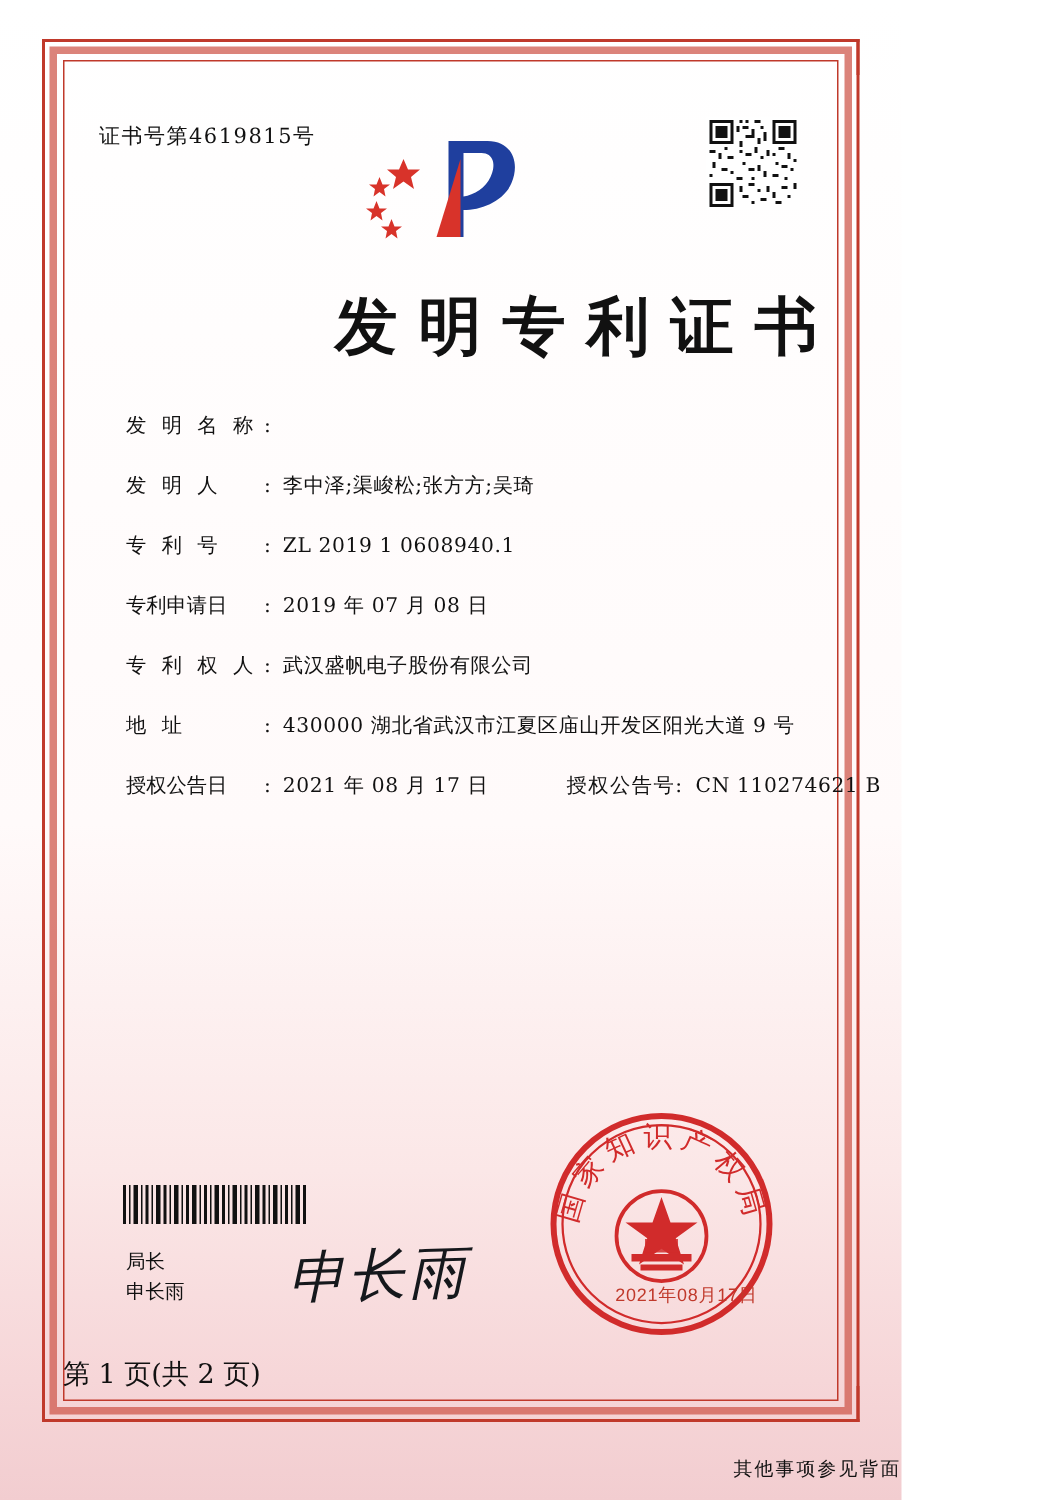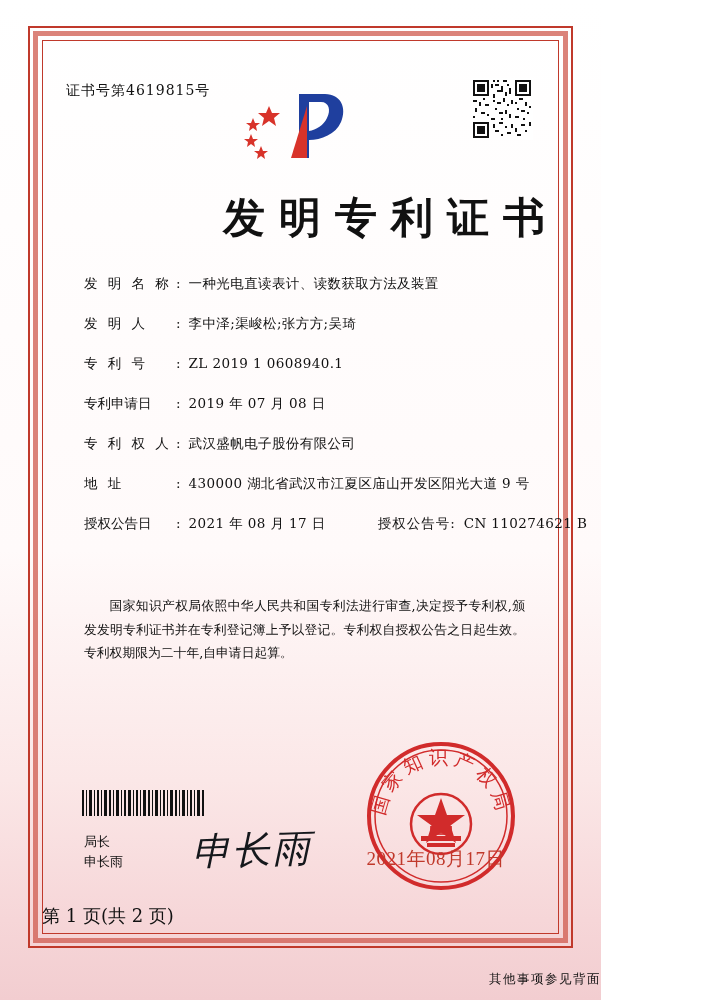--- a/index.html
+++ b/index.html
@@ -209,24 +209,24 @@
     position: absolute;
     right: 42px;
     bottom: 42px;
     width: 152px;
     height: 152px;
   }
   .seal-date {
     position: absolute;
     right: 54px;
     bottom: 62px;
-    font-size: 19px;
+    font-size: 12px;
     color: #c0392b;
     letter-spacing: .5px;
-    font-family: Liberation Serif, serif;
+    font-family: Liberation Sans, sans-serif;
     white-space: nowrap;
   }
 
   
   .page-num {
     position: absolute;
     left: 0;
     right: 0;
     bottom: 6px;
     font-size: 18px;
@@ -349,21 +349,20 @@
       </svg>
     </div>
 
     <div class="title">发明专利证书</div>
 
     <div class="fields">
 
       <div class="field-row">
         <span class="field-label">发 明 名 称</span>
         <span class="field-sep">:</span>
-        <span class="field-value">一种光电直读表计、读数获取方法及装置</span>
       </div>
 
       <div class="field-row">
         <span class="field-label">发 明 人</span>
         <span class="field-sep">:</span>
         <span class="field-value">李中泽;渠峻松;张方方;吴琦</span>
       </div>
 
       <div class="field-row">
         <span class="field-label">专 利 号</span>
@@ -393,21 +392,20 @@
         <span class="field-label tight">授权公告日</span>
         <span class="field-sep">:</span>
         <span class="field-value">2021 年 08 月 17 日</span>
         <span class="field-label2">授权公告号:</span>
         <span class="field-value" style="padding-left:8px">CN 110274621 B</span>
       </div>
 
     </div>
 
     <div class="paragraphs">
-      <p>国家知识产权局依照中华人民共和国专利法进行审查,决定授予专利权,颁发发明专利证书并在专利登记簿上予以登记。专利权自授权公告之日起生效。专利权期限为二十年,自申请日起算。</p>
     </div>
 
     <div class="barcode">
       <svg width="124" height="26" viewBox="0 0 124 26" aria-hidden="true">
         <rect width="124" height="26" fill="none"></rect>
         <g fill="#111111">
           <rect x="0" y="0" width="2" height="26"></rect>
             <rect x="4" y="0" width="1" height="26"></rect>
           <rect x="7" y="0" width="3" height="26"></rect>
             <rect x="12" y="0" width="1" height="26"></rect>

